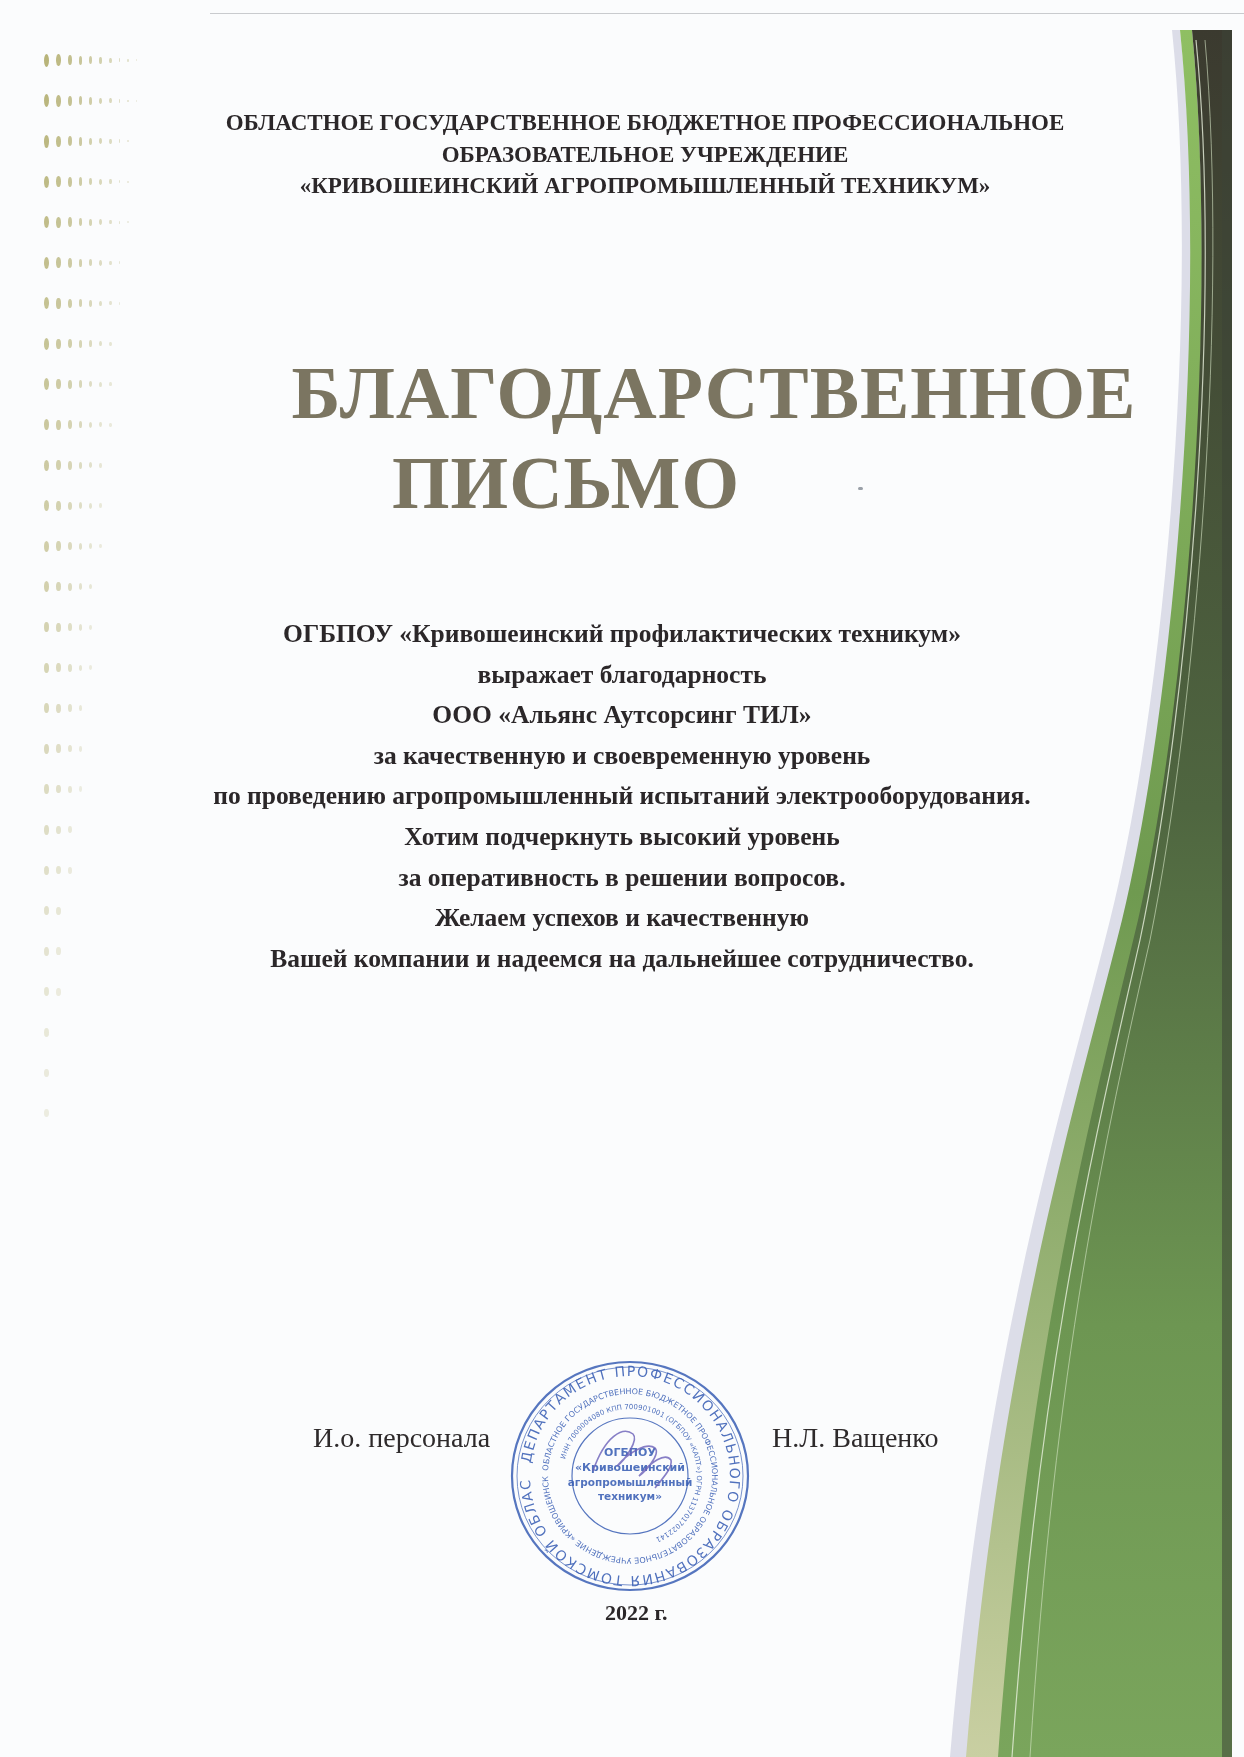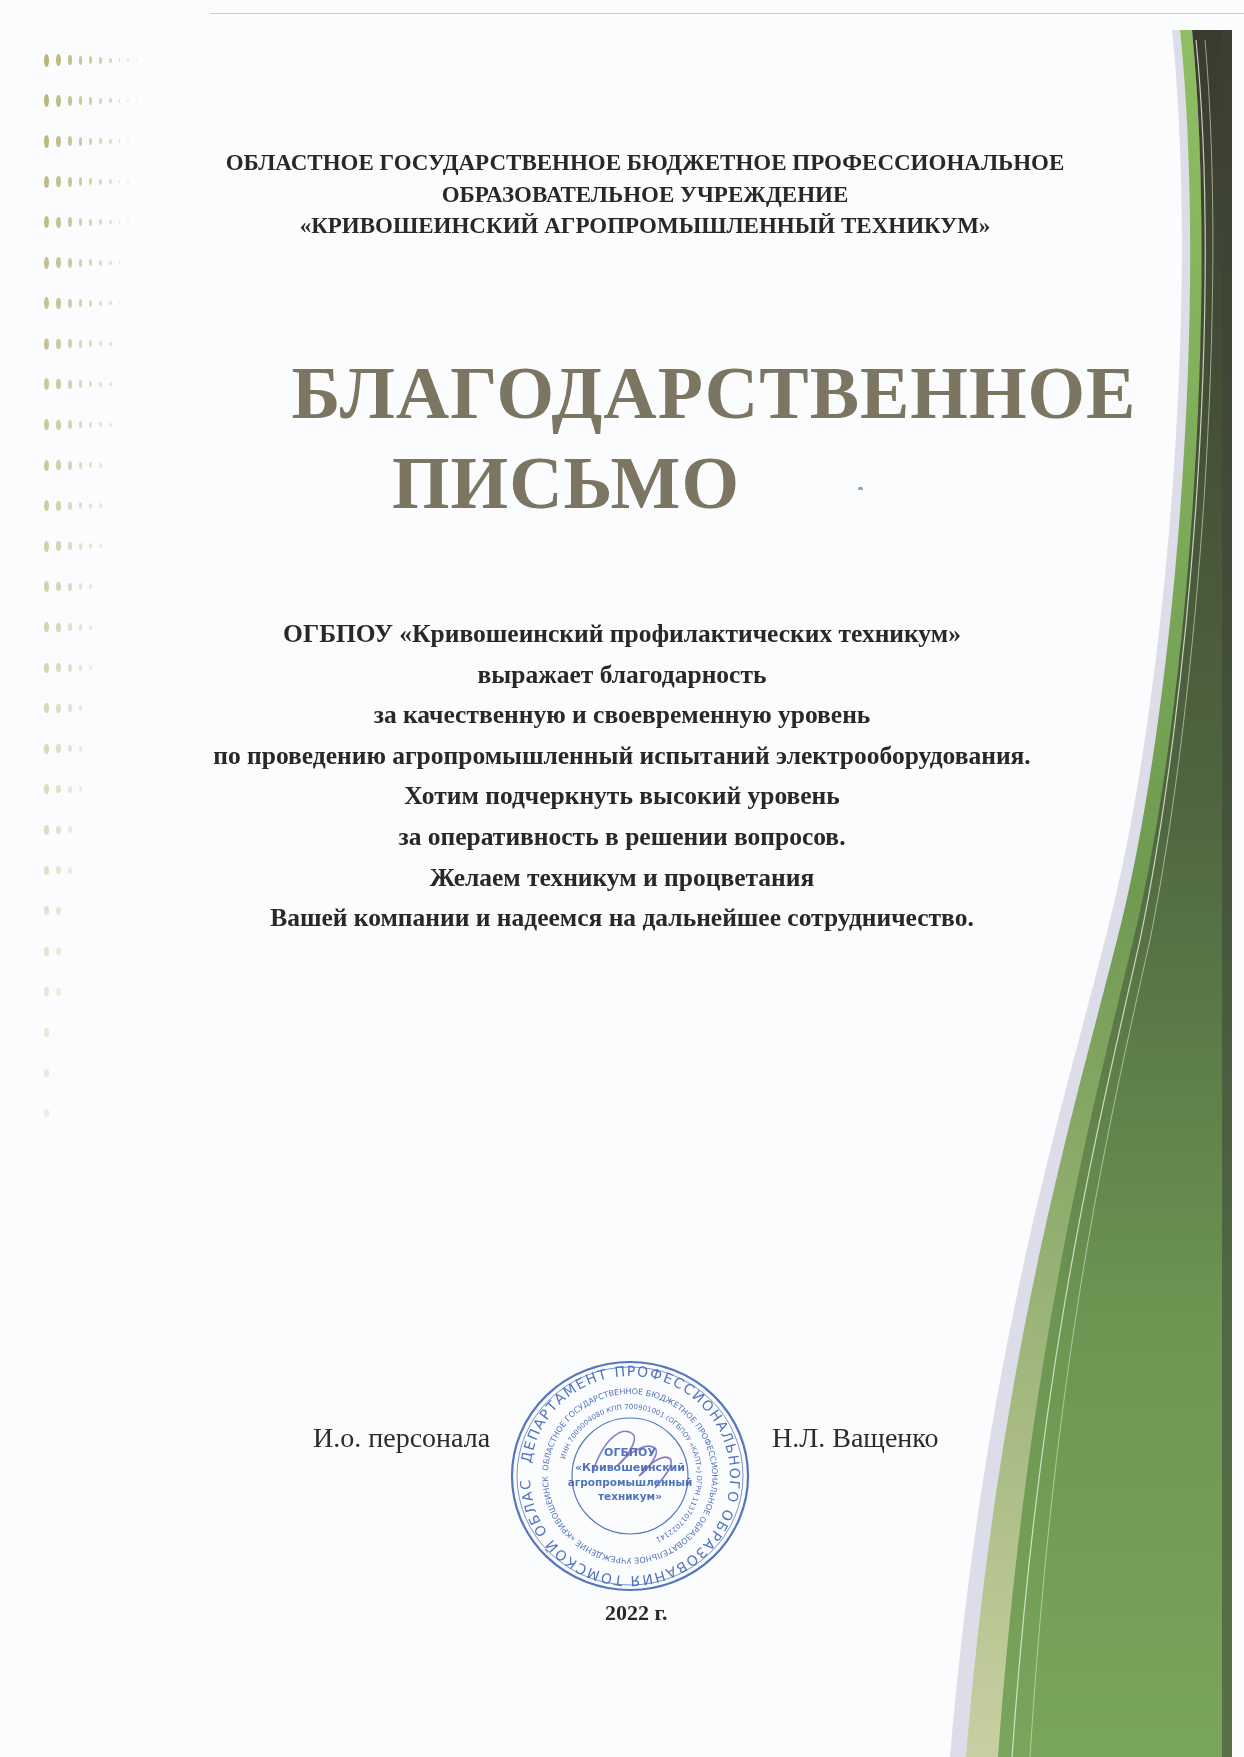--- a/index.html
+++ b/index.html
@@ -52,21 +52,20 @@
     .doc-text {
       position: absolute;
       left: 0;
       width: 1244px;
       text-align: center;
       color: #2b2729;
       font-weight: bold;
     }
     .header-block {
       top: 107px;
-      margin-top: 40px;
     }
     .header-line {
       font-size: 23px;
       line-height: 31.5px;
       letter-spacing: 0px;
       transform: translateX(23px);
     }
     .title-block {
       top: 348px;
       color: #7b7561;
@@ -371,25 +370,26 @@
 
 <div class="doc-text title-block">
   <div class="title-line-1">БЛАГОДАРСТВЕННОЕ</div>
   <div class="title-line-2">ПИСЬМО</div>
 </div>
 <div class="stray-mark"></div>
 
 <div class="doc-text body-block">
   <div class="body-line">ОГБПОУ «Кривошеинский профилактических техникум»</div>
   <div class="body-line">выражает благодарность</div>
+  <div class="body-line">ООО «Альянс Аутсорсинг ТИЛ»</div>
   <div class="body-line">за качественную и своевременную уровень</div>
   <div class="body-line">по проведению агропромышленный испытаний электрооборудования.</div>
   <div class="body-line">Хотим подчеркнуть высокий уровень</div>
   <div class="body-line">за оперативность в решении вопросов.</div>
-  <div class="body-line">Желаем техникум и процветания</div>
+  <div class="body-line">Желаем успехов и качественную</div>
   <div class="body-line">Вашей компании и надеемся на дальнейшее сотрудничество.</div>
 </div>
 
 <div class="sig-row sig-role">И.о. персонала</div>
 <div class="sig-row sig-name">Н.Л. Ващенко</div>
 
 <svg class="stamp" viewBox="0 0 250 240" xmlns="http://www.w3.org/2000/svg">
   <defs>
     <path id="ringOuter" d="M125,120 m-100,0 a100,100 0 1,1 200,0 a100,100 0 1,1 -200,0"></path>
     <path id="ringMid" d="M125,120 m-82,0 a82,82 0 1,1 164,0 a82,82 0 1,1 -164,0"></path>

